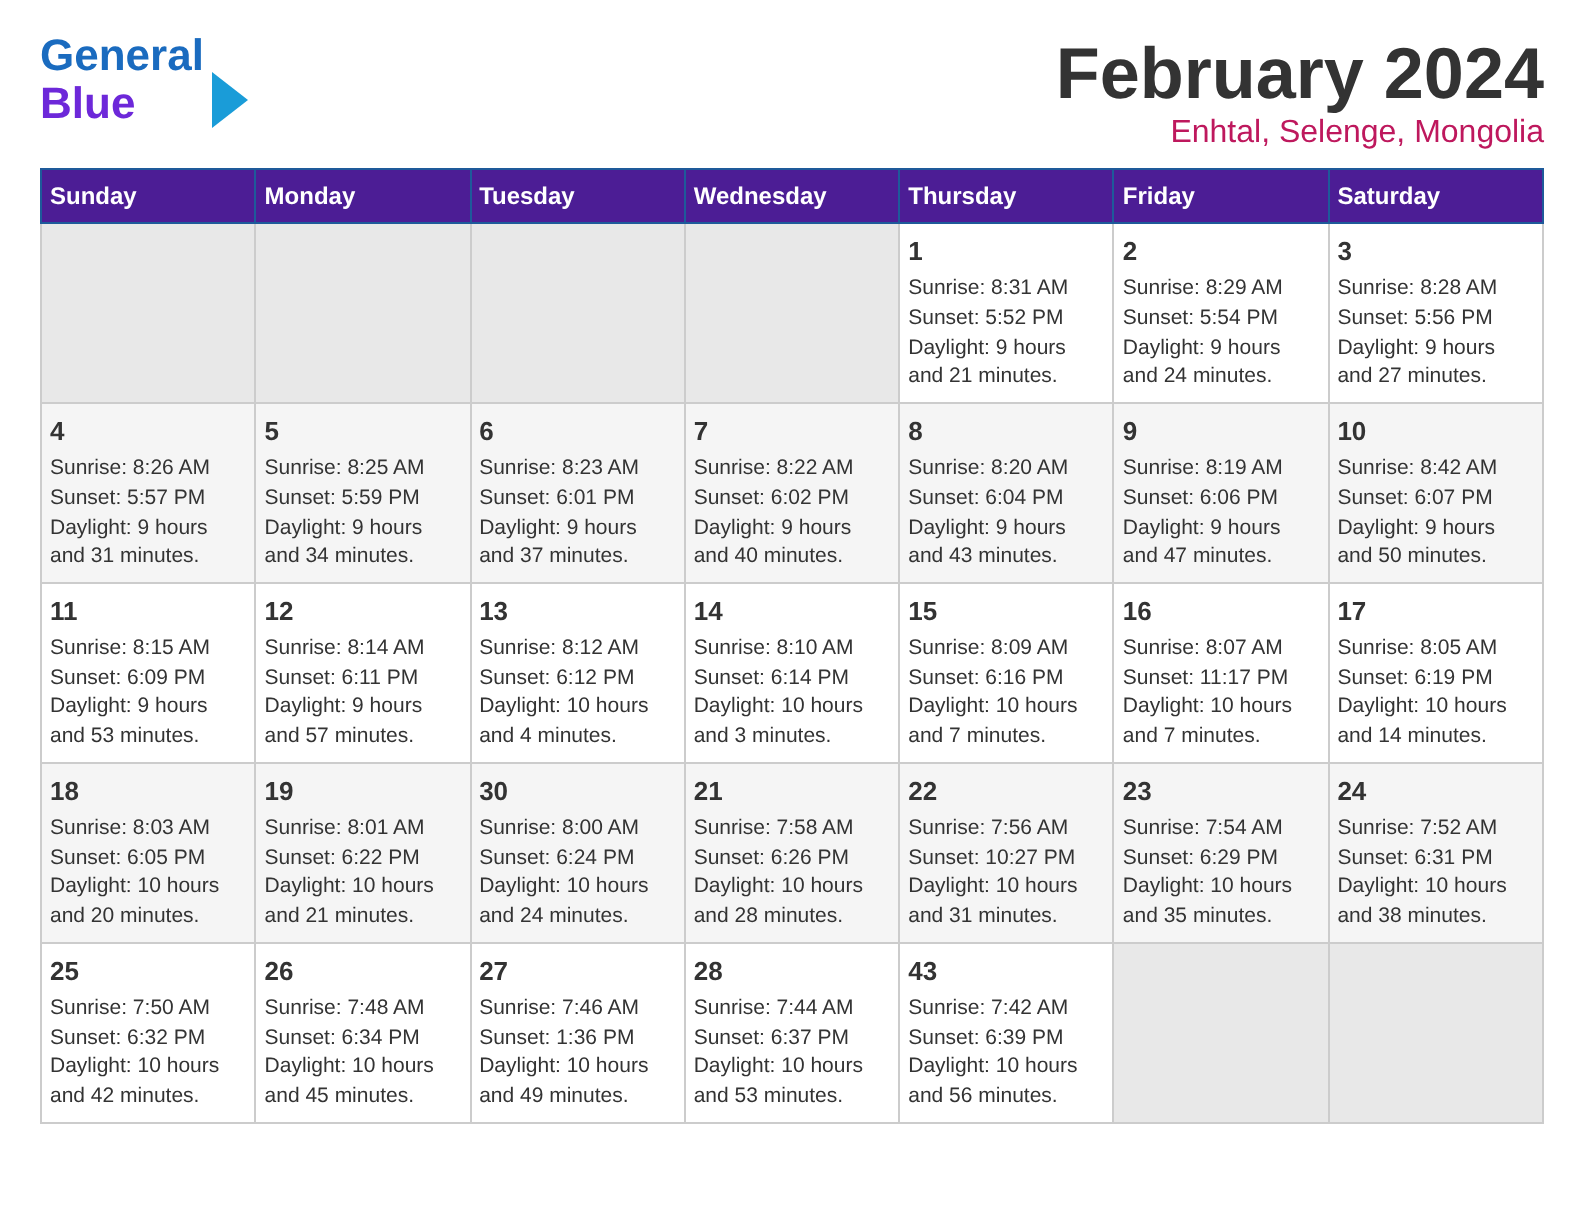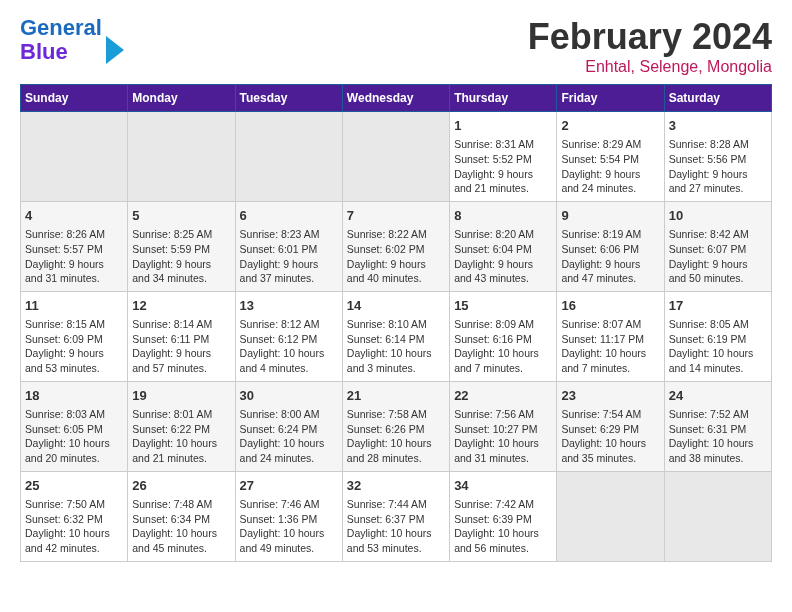--- a/index.html
+++ b/index.html
@@ -323,28 +323,28 @@
           <div class="day-info">and 45 minutes.</div>
         </td>
         <td>
           <div class="day-num">27</div>
           <div class="day-info">Sunrise: 7:46 AM</div>
           <div class="day-info">Sunset: 1:36 PM</div>
           <div class="day-info">Daylight: 10 hours</div>
           <div class="day-info">and 49 minutes.</div>
         </td>
         <td>
-          <div class="day-num">32</div>
+          <div class="day-num">28</div>
           <div class="day-info">Sunrise: 7:44 AM</div>
           <div class="day-info">Sunset: 6:37 PM</div>
           <div class="day-info">Daylight: 10 hours</div>
           <div class="day-info">and 53 minutes.</div>
         </td>
         <td>
-          <div class="day-num">34</div>
+          <div class="day-num">43</div>
           <div class="day-info">Sunrise: 7:42 AM</div>
           <div class="day-info">Sunset: 6:39 PM</div>
           <div class="day-info">Daylight: 10 hours</div>
           <div class="day-info">and 56 minutes.</div>
         </td>
         <td class="empty-cell"></td>
         <td class="empty-cell"></td>
       </tr>
     </tbody>
 </table>

